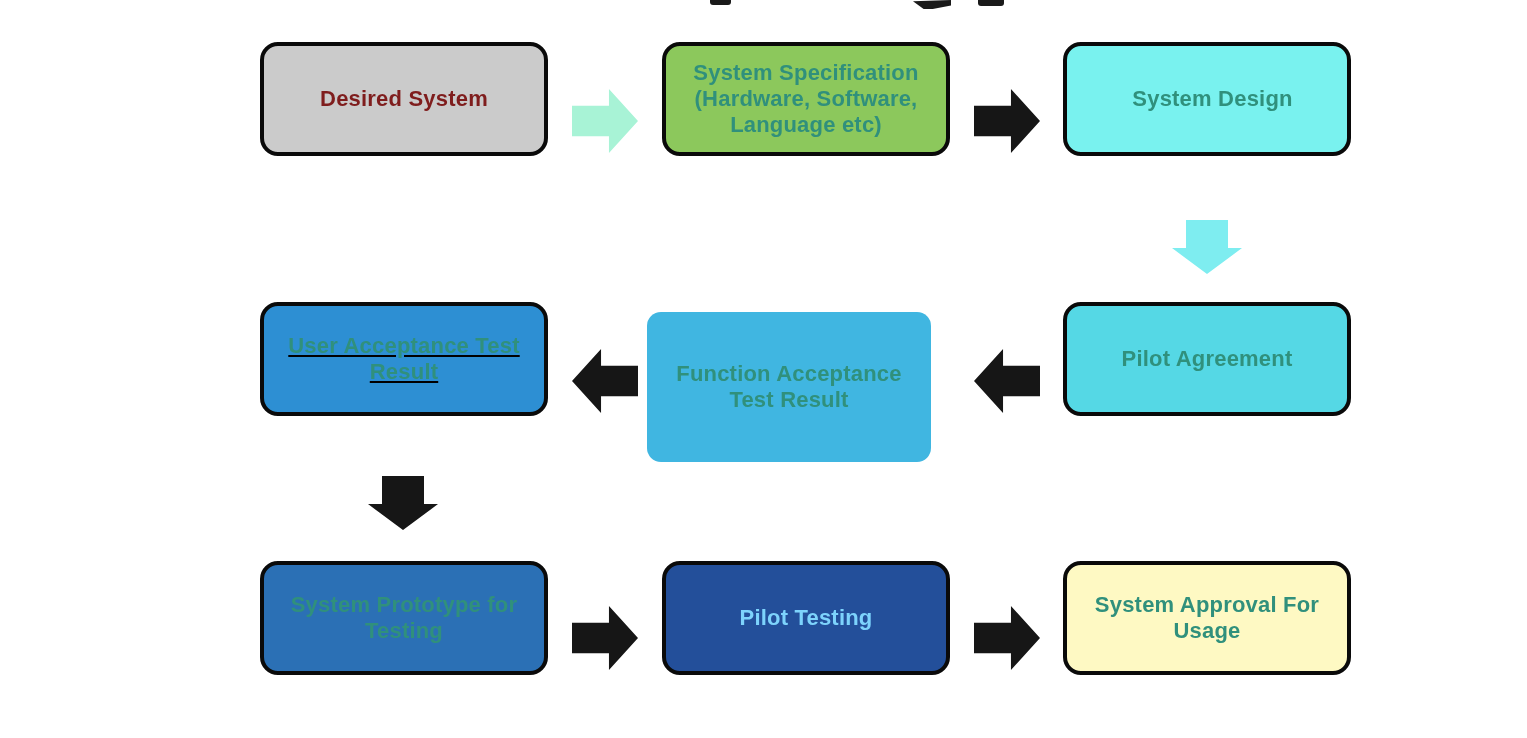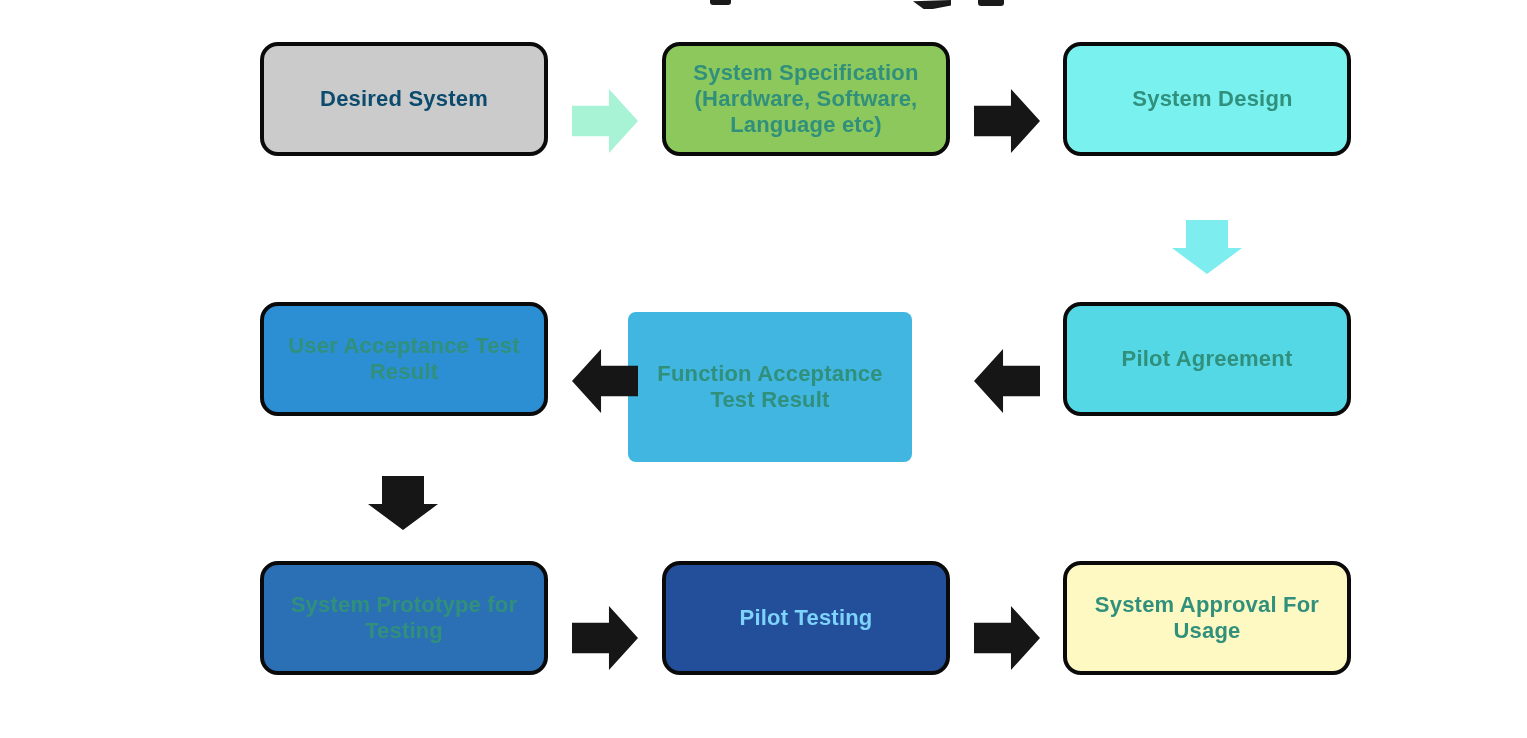--- a/index.html
+++ b/index.html
@@ -41,21 +41,21 @@
     border-radius: 14px;
     width: 284px;
     height: 150px;
   }
 
   
   .pos-r1c1 { left: 260px;  top: 42px;  }
   .pos-r1c2 { left: 662px;  top: 42px;  }
   .pos-r1c3 { left: 1063px; top: 42px; padding-left: 35px;  }
   .pos-r2c1 { left: 260px;  top: 302px; }
-  .pos-r2c2 { left: 628px;  top: 312px; border-radius: 8px; }
+  .pos-r2c2 { left: 647px;  top: 312px; }
   .pos-r2c3 { left: 1063px; top: 302px; }
   .pos-r3c1 { left: 260px;  top: 561px; }
   .pos-r3c2 { left: 662px;  top: 561px; }
   .pos-r3c3 { left: 1063px; top: 561px; }
 
   
   .arrow {
     position: absolute;
   }
   .arrow-h {
@@ -100,21 +100,21 @@
 </head>
 <body>
 
 <div class="canvas">
 
   <div class="title-frag frag-1"></div>
   <div class="title-frag frag-2"></div>
   <div class="title-frag frag-3"></div>
 
   <div class="flow-node pos-r1c1" style="background: rgb(203, 203, 203);">
-    <span class="node-label" style="color: #0c4a6e;">Desired System</span>
+    <span class="node-label" style="color: #7f1d1d;">Desired System</span>
   </div>
 
   <div class="arrow arrow-h dir-right apos-1" style="background: rgb(168, 243, 214);"></div>
 
   <div class="flow-node pos-r1c2" style="background: rgb(140, 200, 92);">
     <span class="node-label" style="color: rgb(48, 144, 124);">System Specification (Hardware, Software, Language etc)</span>
   </div>
 
   <div class="arrow arrow-h dir-right apos-2" style="background: rgb(22, 22, 22);"></div>
 
@@ -129,21 +129,21 @@
   </div>
 
   <div class="arrow arrow-h dir-left apos-4" style="background: rgb(22, 22, 22);"></div>
 
   <div class="flow-node no-border pos-r2c2" style="background: rgb(64, 182, 225);">
     <span class="node-label" style="color: rgb(48, 144, 124);">Function Acceptance Test Result</span>
   </div>
 
   <div class="arrow arrow-h dir-left apos-5" style="background: rgb(22, 22, 22);"></div>
 
-  <div class="flow-node pos-r2c1" style="background: rgb(45, 143, 211);">
+  <div class="flow-node pos-r2c1" style="background: rgb(45, 143, 211); text-decoration: underline;">
     <span class="node-label" style="color: rgb(48, 144, 124);">User Acceptance Test Result</span>
   </div>
 
   <div class="arrow arrow-v dir-down apos-6" style="background: rgb(22, 22, 22);"></div>
 
   <div class="flow-node pos-r3c1" style="background: rgb(43, 112, 181);">
     <span class="node-label" style="color: rgb(48, 144, 124);">System Prototype for Testing</span>
   </div>
 
   <div class="arrow arrow-h dir-right apos-7" style="background: rgb(22, 22, 22);"></div>

